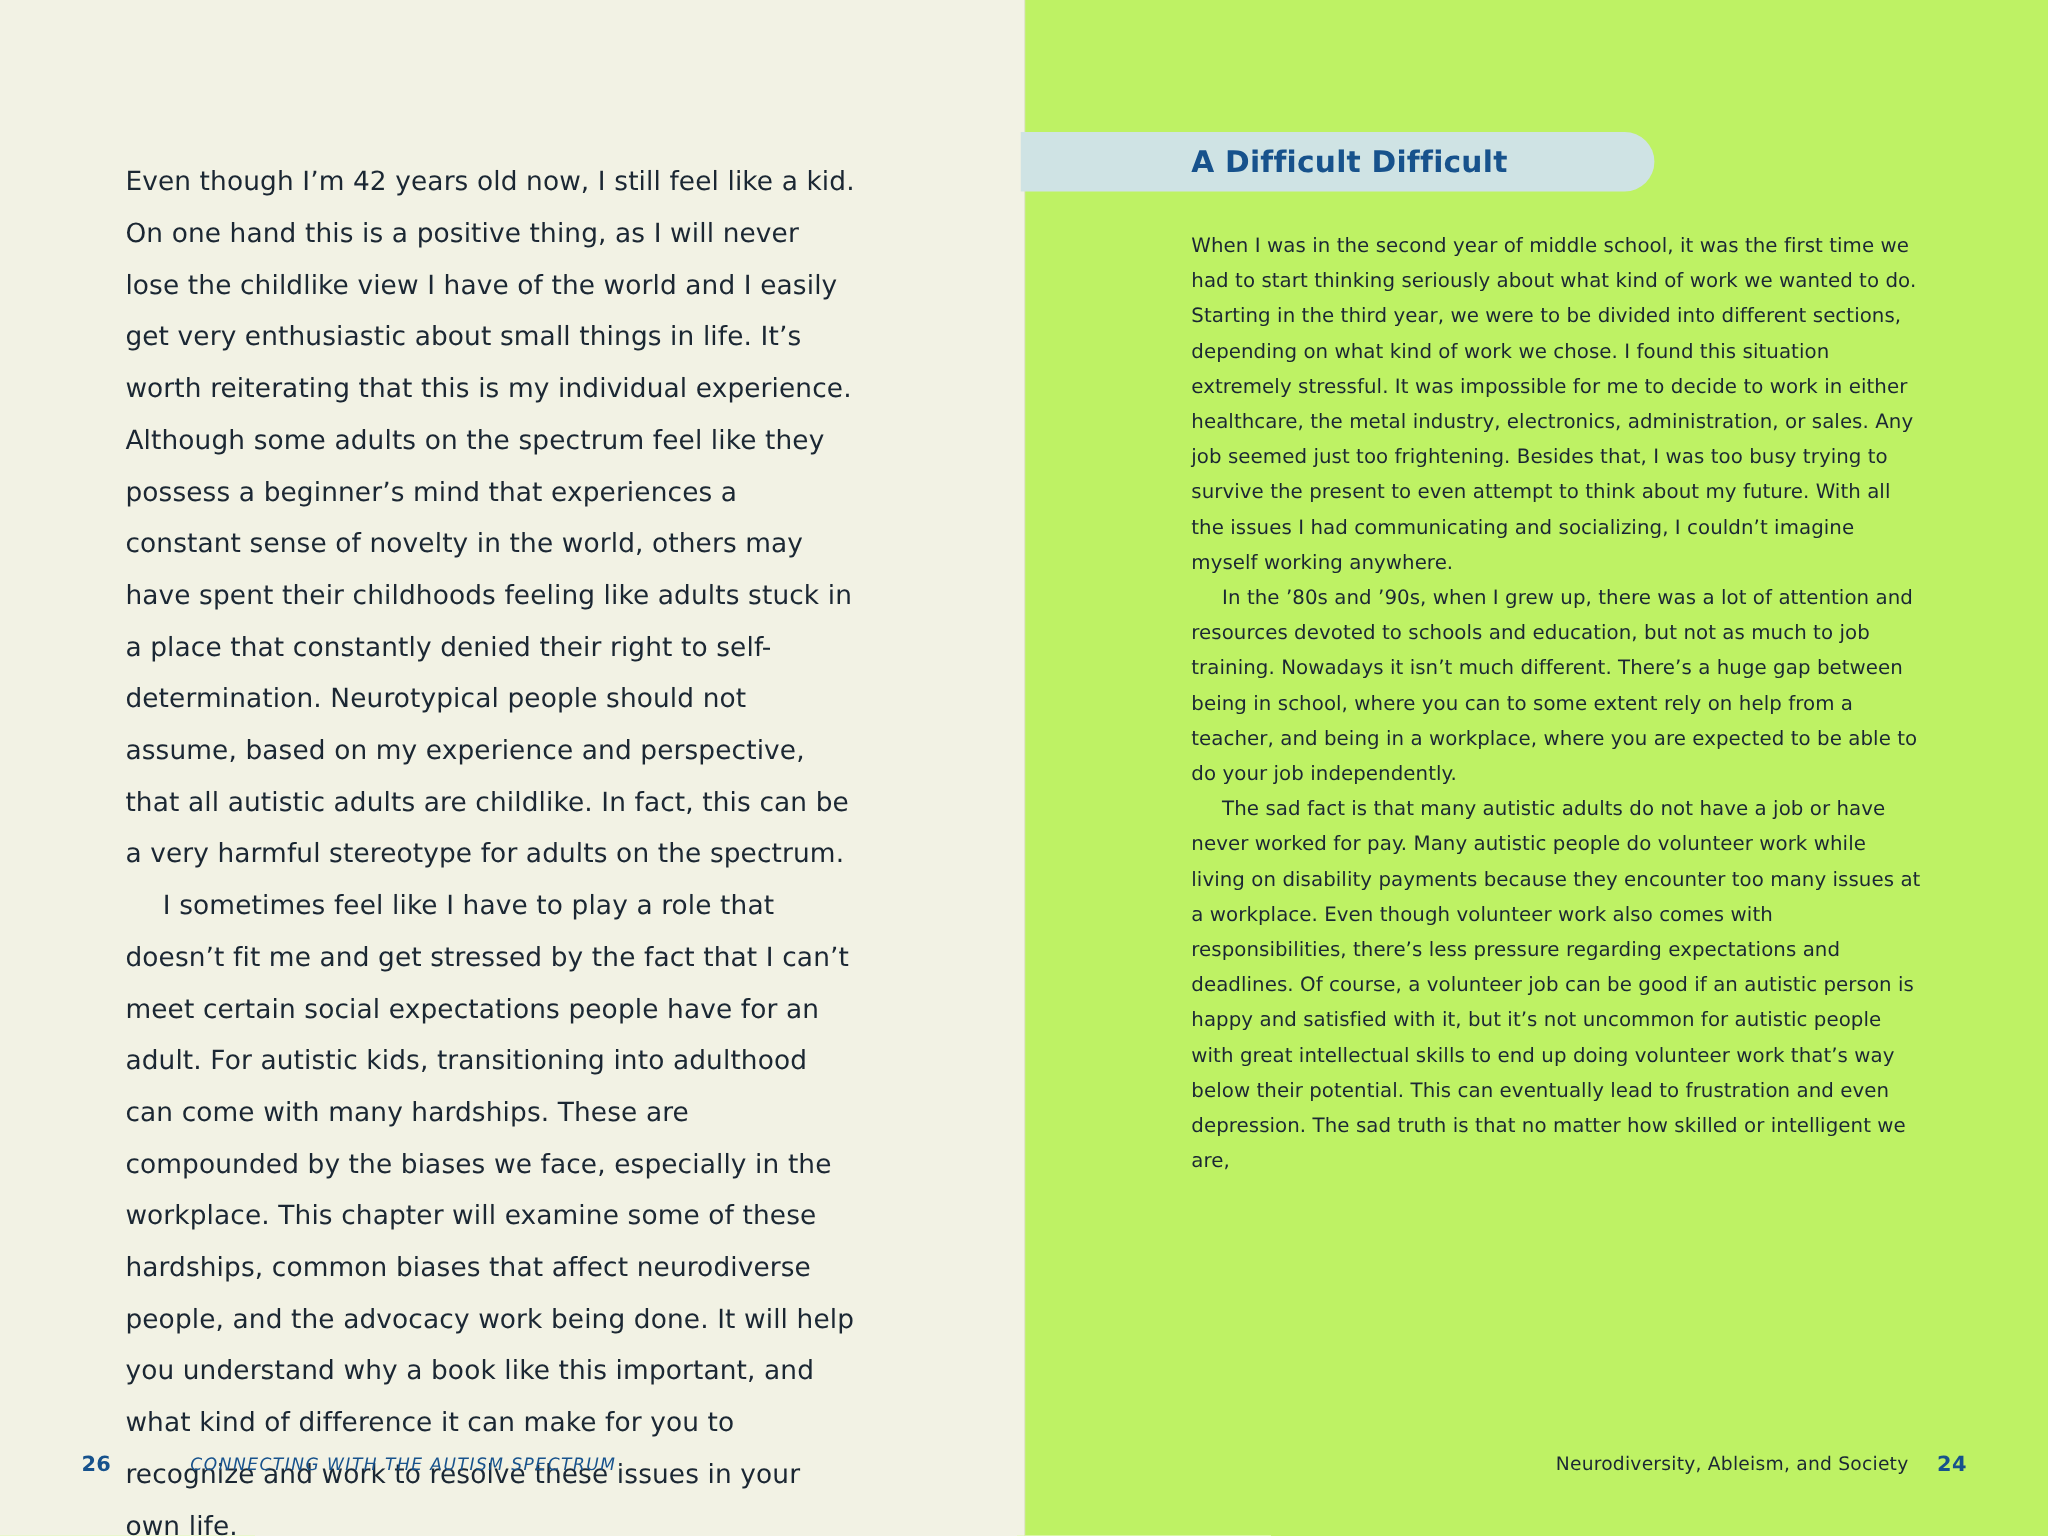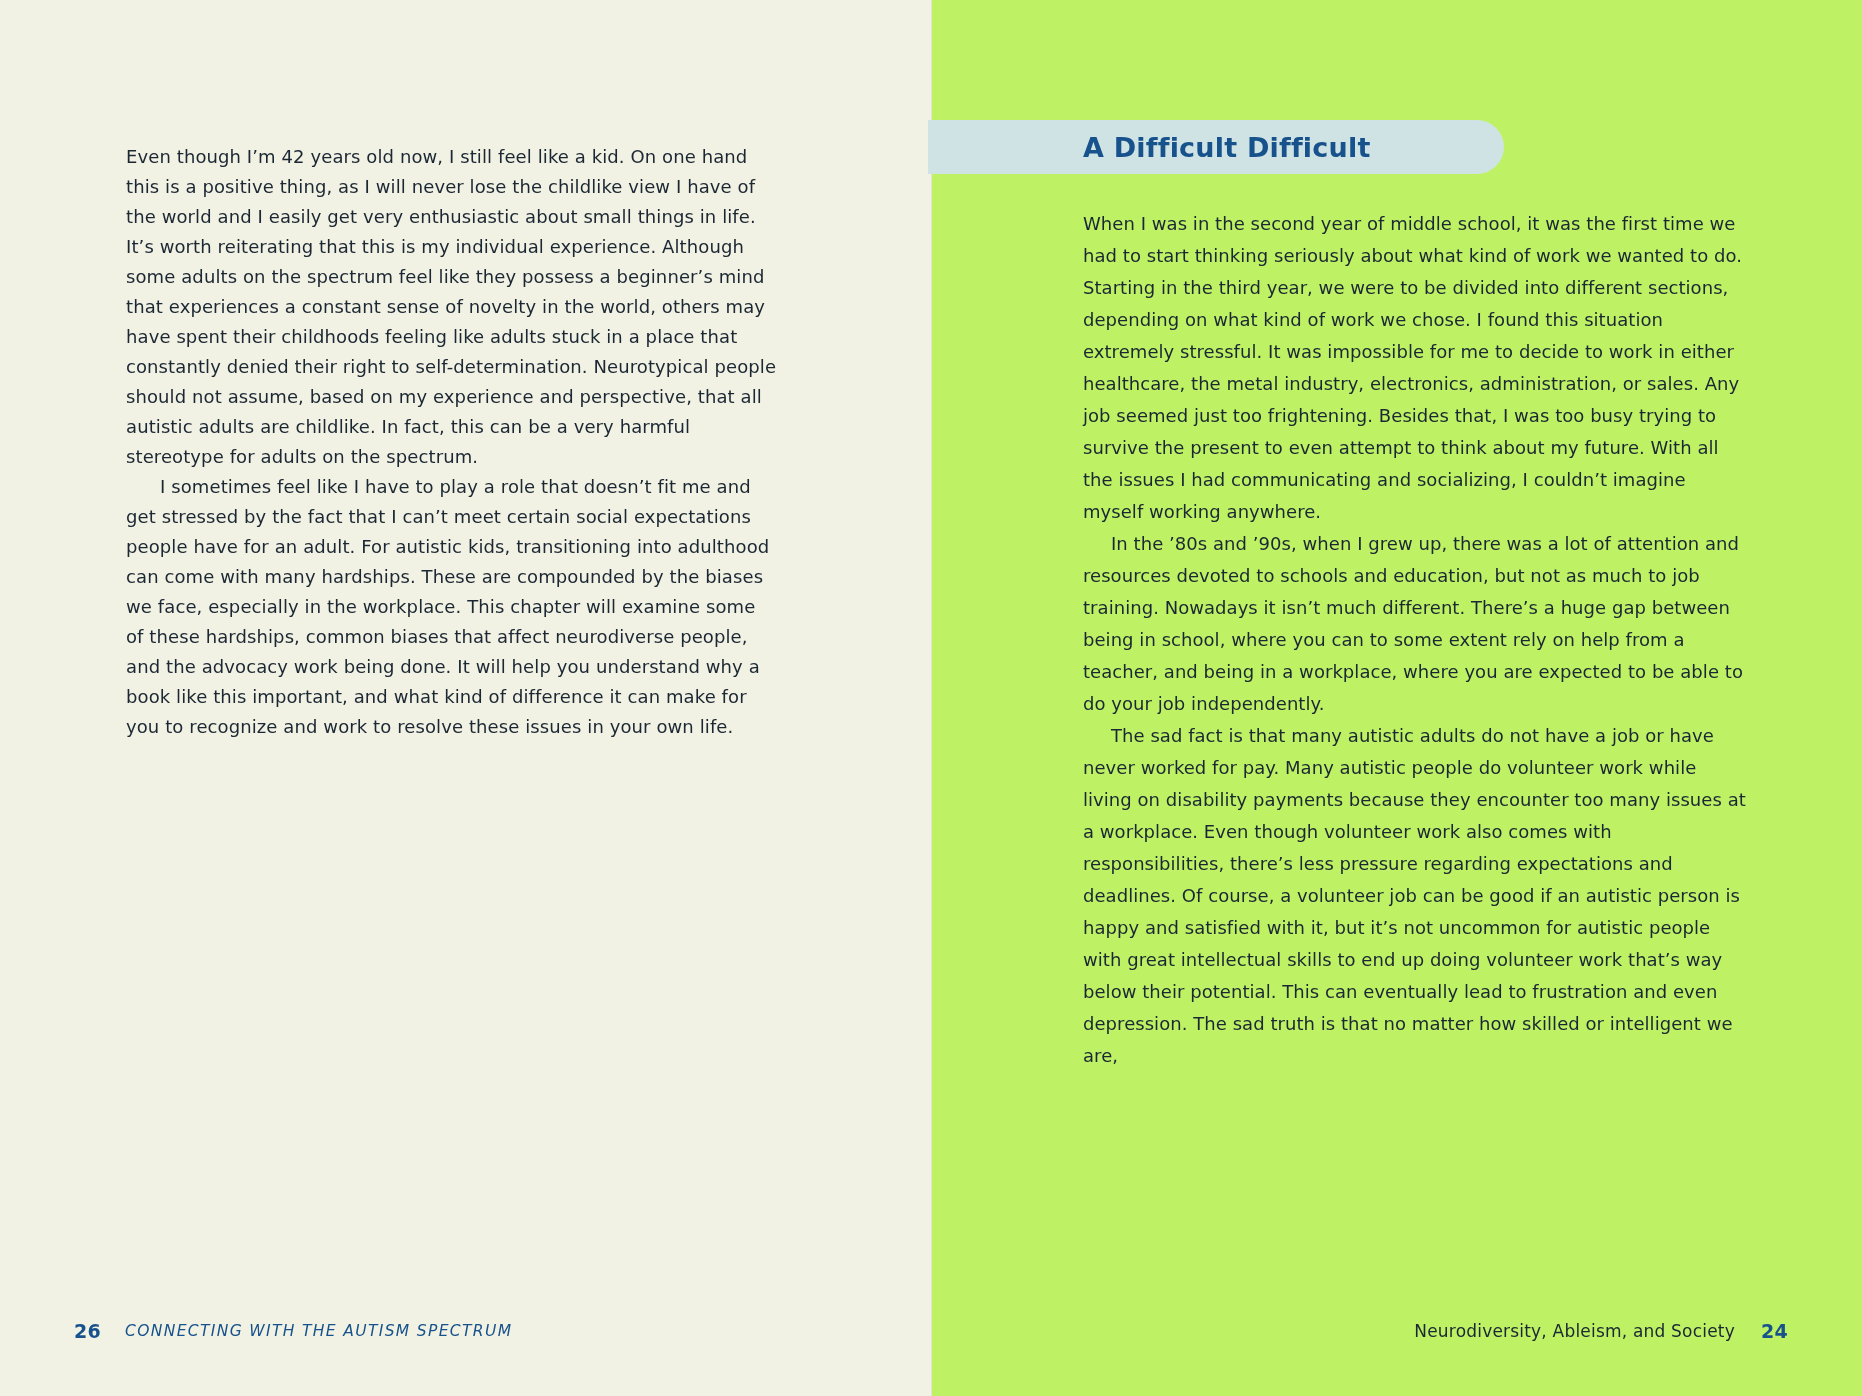--- a/index.html
+++ b/index.html
@@ -31,24 +31,23 @@
   .page-right {
     width: 931px;
     background: #bef264;
   }
   p.para {
     margin: 0;
     color: #1b2733;
     text-align: left;
   }
   .left-text p.para {
-    font-size: 18px;
-    line-height: 30px;
+    font-size: 24px;
+    line-height: 47px;
     letter-spacing: 0.1px;
-    margin-left: 12px;
   }
   .left-text p.para + p.para {
     text-indent: 34px;
   }
   .right-text p.para {
     font-size: 18px;
     line-height: 32px;
     letter-spacing: 0.05px;
   }
   .right-text p.para + p.para {
@@ -99,20 +98,21 @@
   }
   .footer {
     position: absolute;
     bottom: 54px;
     height: 22px;
     display: flex;
     align-items: center;
   }
   .footer-left {
     left: 74px;
+    gap: 48px;
   }
   .footer-right {
     right: 74px;
     justify-content: flex-end;
   }
   .folio {
     font-size: 19px;
     font-weight: bold;
     color: #17528c;
     letter-spacing: 0.3px;

